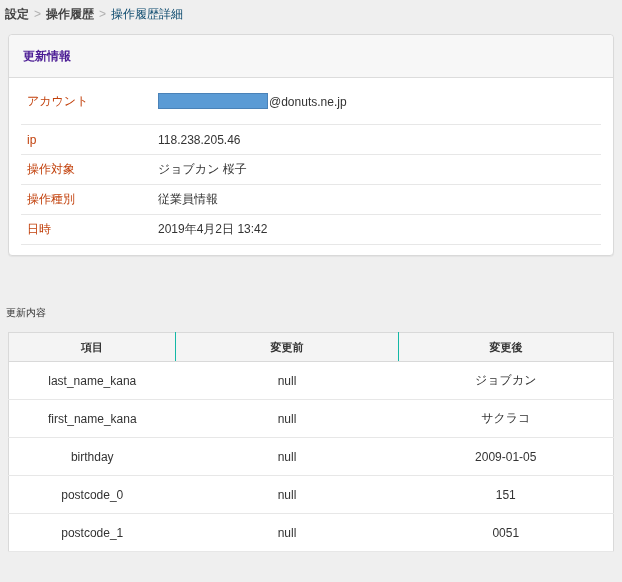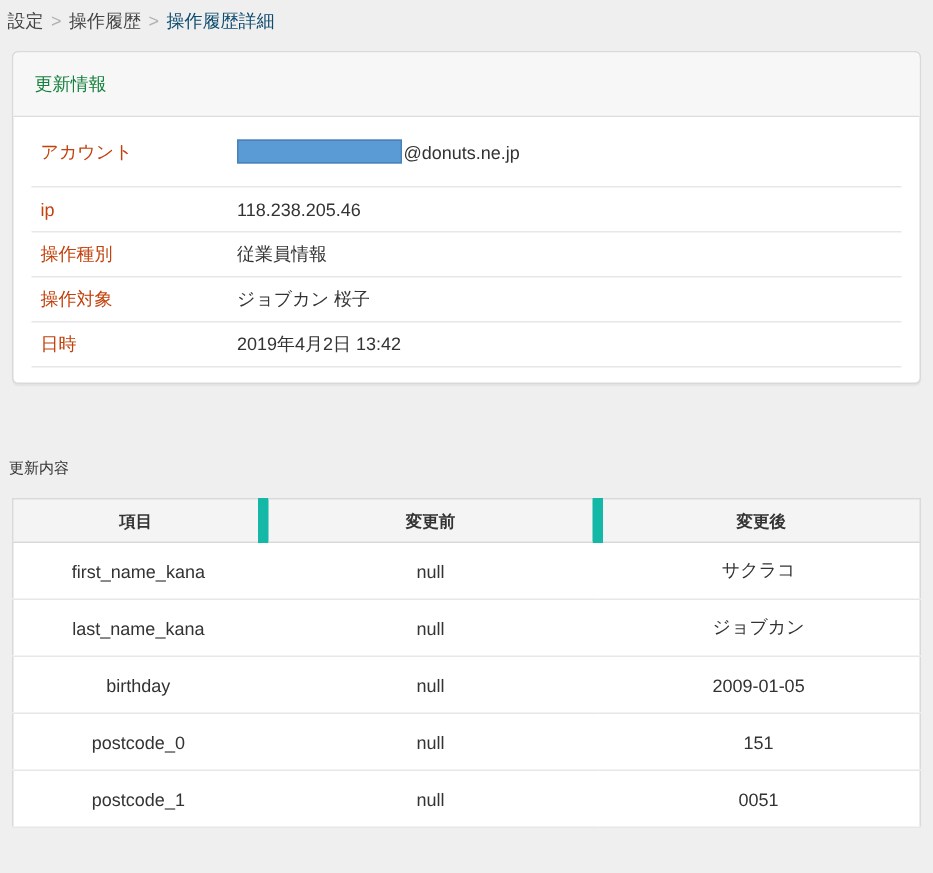--- a/index.html
+++ b/index.html
@@ -12,37 +12,37 @@
     overflow: hidden;
   }
 
   
   .breadcrumb {
     padding: 6px 6px 0 5px;
     font-size: 12px;
     color: #999;
     white-space: nowrap;
   }
-  .crumb-link { color: #444; font-weight: normal; text-decoration: none; cursor: pointer; }
+  .crumb-link { color: #444; font-weight: bold; text-decoration: none; cursor: pointer; }
   .crumb-current { color: #0c4a6e; }
   .crumb-sep { color: #b0b0b0; margin: 0 5px; font-weight: normal; }
 
   
   .panel {
     margin: 11px 8px 0 8px;
     background: #ffffff;
     border: 1px solid #d9d9d9;
     border-radius: 4px;
     box-shadow: 0 1px 1px rgba(0,0,0,0.05);
   }
   .panel-heading {
     padding: 13px 14px 12px 14px;
-    font-weight: normal;
+    font-weight: bold;
     font-size: 12px;
-    color: #15803d;
+    color: #4c1d95;
     background: #f7f7f7;
     border-bottom: 1px solid #dcdcdc;
     border-radius: 4px 4px 0 0;
   }
   .panel-body { padding: 0 12px 10px 12px; }
   .info-row {
     display: flex;
     align-items: center;
     min-height: 30px;
     border-bottom: 1px solid #e7e7e7;
@@ -81,21 +81,21 @@
   .changes-table col.c2 { width: 223px; }
   .changes-table thead th {
     height: 29px;
     background: #f4f4f4;
     font-weight: bold;
     font-size: 11px;
     color: #333;
     text-align: center;
     border-bottom: 1px solid #d9d9d9;
   }
-  .changes-table thead th + th { border-left: 7px solid #14b8a6; }
+  .changes-table thead th + th { border-left: 1px solid #14b8a6; }
   .changes-table tbody td {
     height: 38px;
     text-align: center;
     vertical-align: middle;
     color: #333;
     border-bottom: 1px solid #e7e7e7;
   }
 </style>
 </head>
 <body>
@@ -115,27 +115,27 @@
         <span>@donuts.ne.jp</span>
       </div>
     </div>
 
     <div class="info-row">
       <div class="info-label">ip</div>
       <div class="info-value">118.238.205.46</div>
     </div>
 
     <div class="info-row">
-      <div class="info-label">操作種別</div>
-      <div class="info-value">従業員情報</div>
+      <div class="info-label">操作対象</div>
+      <div class="info-value">ジョブカン 桜子</div>
     </div>
 
     <div class="info-row">
-      <div class="info-label">操作対象</div>
-      <div class="info-value">ジョブカン 桜子</div>
+      <div class="info-label">操作種別</div>
+      <div class="info-value">従業員情報</div>
     </div>
 
     <div class="info-row">
       <div class="info-label">日時</div>
       <div class="info-value">2019年4月2日 13:42</div>
     </div>
 
   </div>
 </div>
 
@@ -149,28 +149,28 @@
     </colgroup>
   <thead>
     <tr>
       <th>項目</th>
       <th>変更前</th>
       <th>変更後</th>
     </tr>
   </thead>
   <tbody>
     <tr>
+      <td>last_name_kana</td>
+      <td>null</td>
+      <td>ジョブカン</td>
+    </tr>
+    <tr>
       <td>first_name_kana</td>
       <td>null</td>
       <td>サクラコ</td>
-    </tr>
-    <tr>
-      <td>last_name_kana</td>
-      <td>null</td>
-      <td>ジョブカン</td>
     </tr>
     <tr>
       <td>birthday</td>
       <td>null</td>
       <td>2009-01-05</td>
     </tr>
     <tr>
       <td>postcode_0</td>
       <td>null</td>
       <td>151</td>

